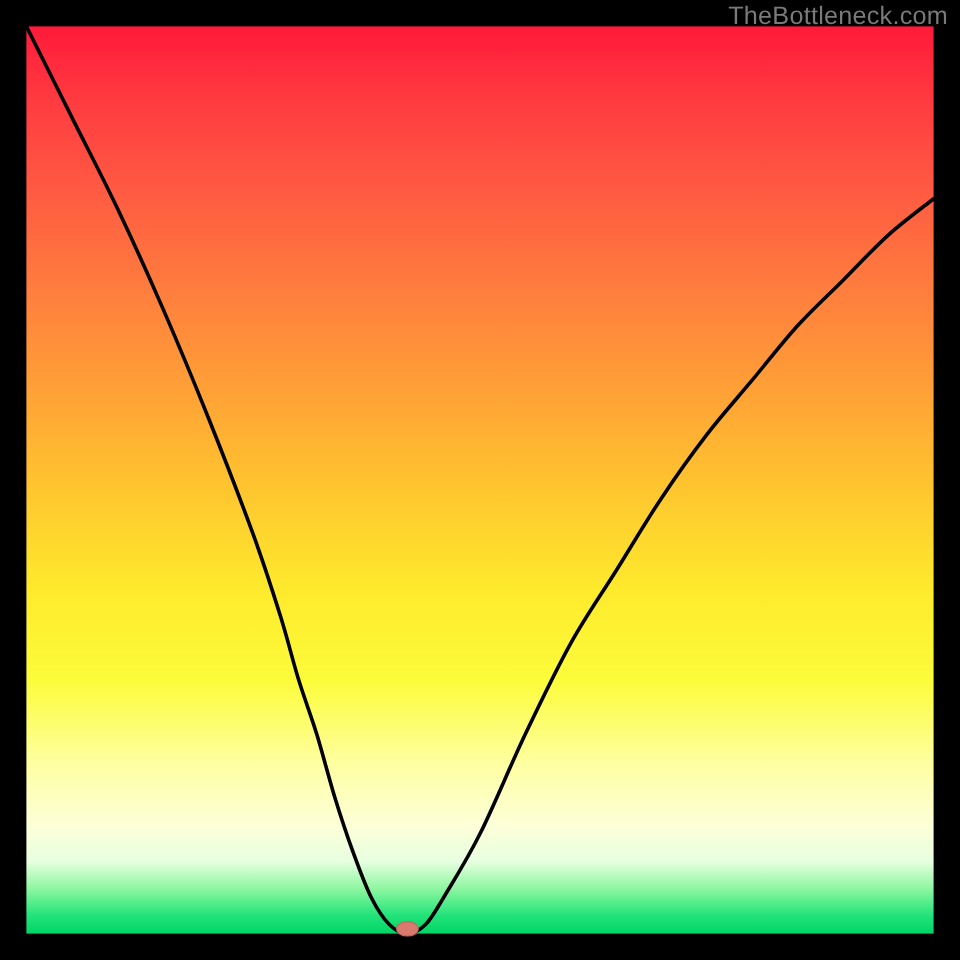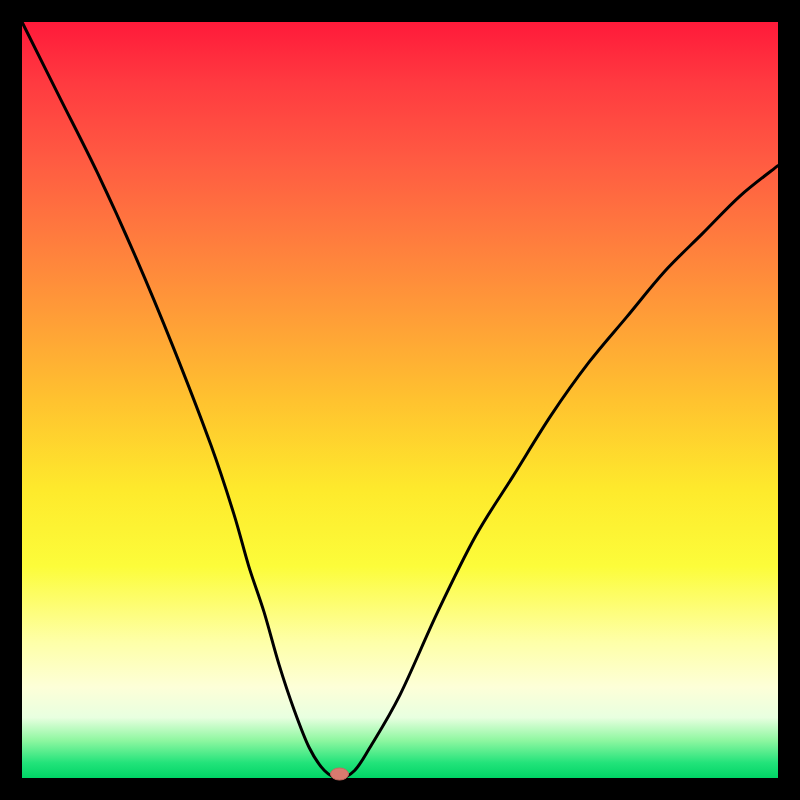--- a/index.html
+++ b/index.html
@@ -66,13 +66,14 @@
 
 <div class="frame">
 
   <div class="plot-area"></div>
 
   <svg class="curve-layer" viewBox="0 0 756 756" preserveAspectRatio="none">
     <path id="curve-path" fill="none" stroke="#000" stroke-width="3" stroke-linecap="round" stroke-linejoin="round" d="M 0 0 C 6.300000000000001 12.600000000000003, 25.200000000000003 50.400000000000034, 37.800000000000004 75.60000000000002 C 50.400000000000006 100.80000000000001, 63.00000000000001 124.73999999999994, 75.60000000000001 151.19999999999993 C 88.2 177.65999999999994, 100.79999999999998 205.38, 113.39999999999999 234.36 C 126 263.34000000000003, 138.60000000000002 293.58000000000004, 151.20000000000002 325.08000000000004 C 163.8 356.58000000000004, 178.92000000000002 395.64, 189 423.36 C 199.07999999999998 451.08000000000004, 205.38 471.24000000000007, 211.68 491.40000000000003 C 217.98000000000002 511.56, 221.76 527.9399999999999, 226.79999999999998 544.3199999999999 C 231.83999999999997 560.6999999999999, 236.88 573.3000000000001, 241.92000000000002 589.6800000000001 C 246.96000000000004 606.0600000000001, 252.00000000000003 626.22, 257.04 642.6 C 262.08000000000004 658.98, 267.11999999999995 674.1, 272.15999999999997 687.96 C 277.2 701.82, 282.24 715.68, 287.28000000000003 725.76 C 292.32000000000005 735.84, 297.36 743.4000000000001, 302.40000000000003 748.44 C 307.44000000000005 753.48, 312.48 756, 317.52 756 C 322.55999999999995 756, 327.59999999999997 753.48, 332.64 748.44 C 337.68 743.4000000000001, 340.2 738.36, 347.76 725.76 C 355.32 713.16, 366.65999999999997 695.52, 378 672.84 C 389.34000000000003 650.1600000000001, 403.20000000000005 616.1400000000001, 415.8 589.6800000000001 C 428.4 563.22, 440.99999999999994 536.76, 453.59999999999997 514.0799999999999 C 466.2 491.3999999999999, 478.80000000000007 473.75999999999993, 491.40000000000003 453.59999999999997 C 504 433.44, 516.5999999999999 412.02, 529.1999999999999 393.12 C 541.8 374.22, 554.4 356.58, 567 340.2 C 579.6 323.82, 592.2 309.96000000000004, 604.8000000000001 294.84000000000003 C 617.4000000000001 279.72, 630 263.34, 642.6 249.47999999999996 C 655.2 235.61999999999998, 667.8 224.28000000000006, 680.4 211.68000000000006 C 693 199.08000000000007, 705.5999999999999 185.22, 718.1999999999999 173.88 C 730.8 162.54, 749.7 148.67999999999998, 756 143.64 "></path>
     <ellipse id="min-marker" fill="#d97a6f" stroke="#c76a60" stroke-width="1" cx="317.52" cy="752" rx="9" ry="6"></ellipse>
   </svg>
 
+  <div class="watermark">TheBottleneck.com</div>
 </div>
 
 </body></html>

